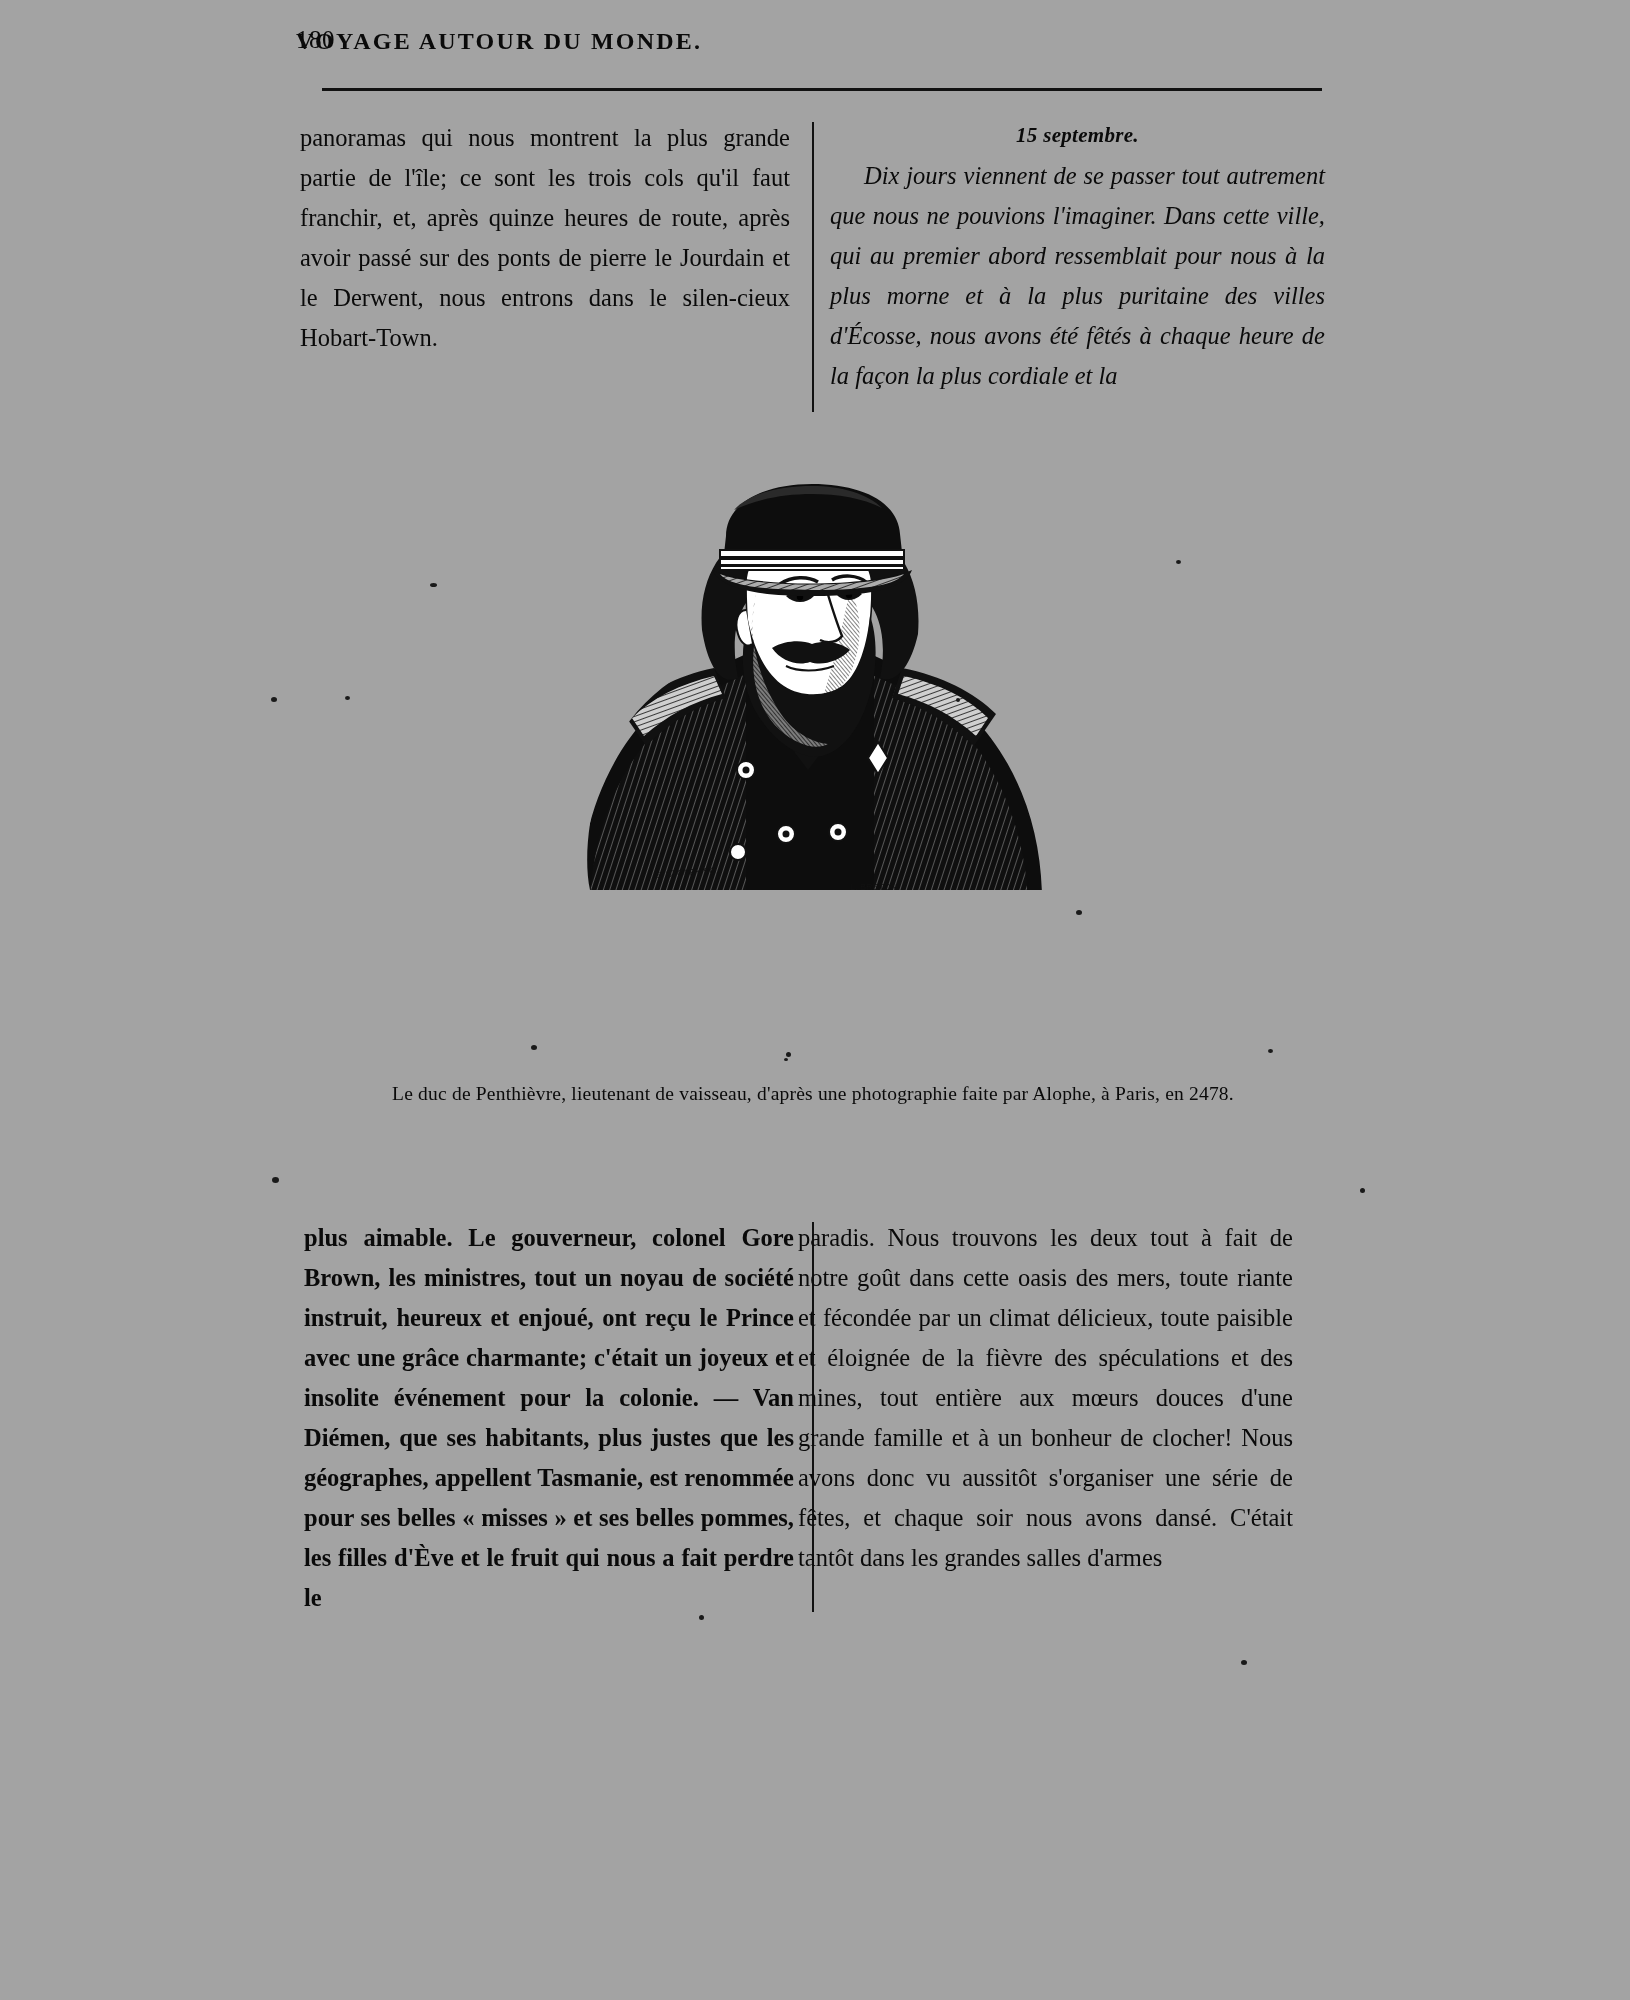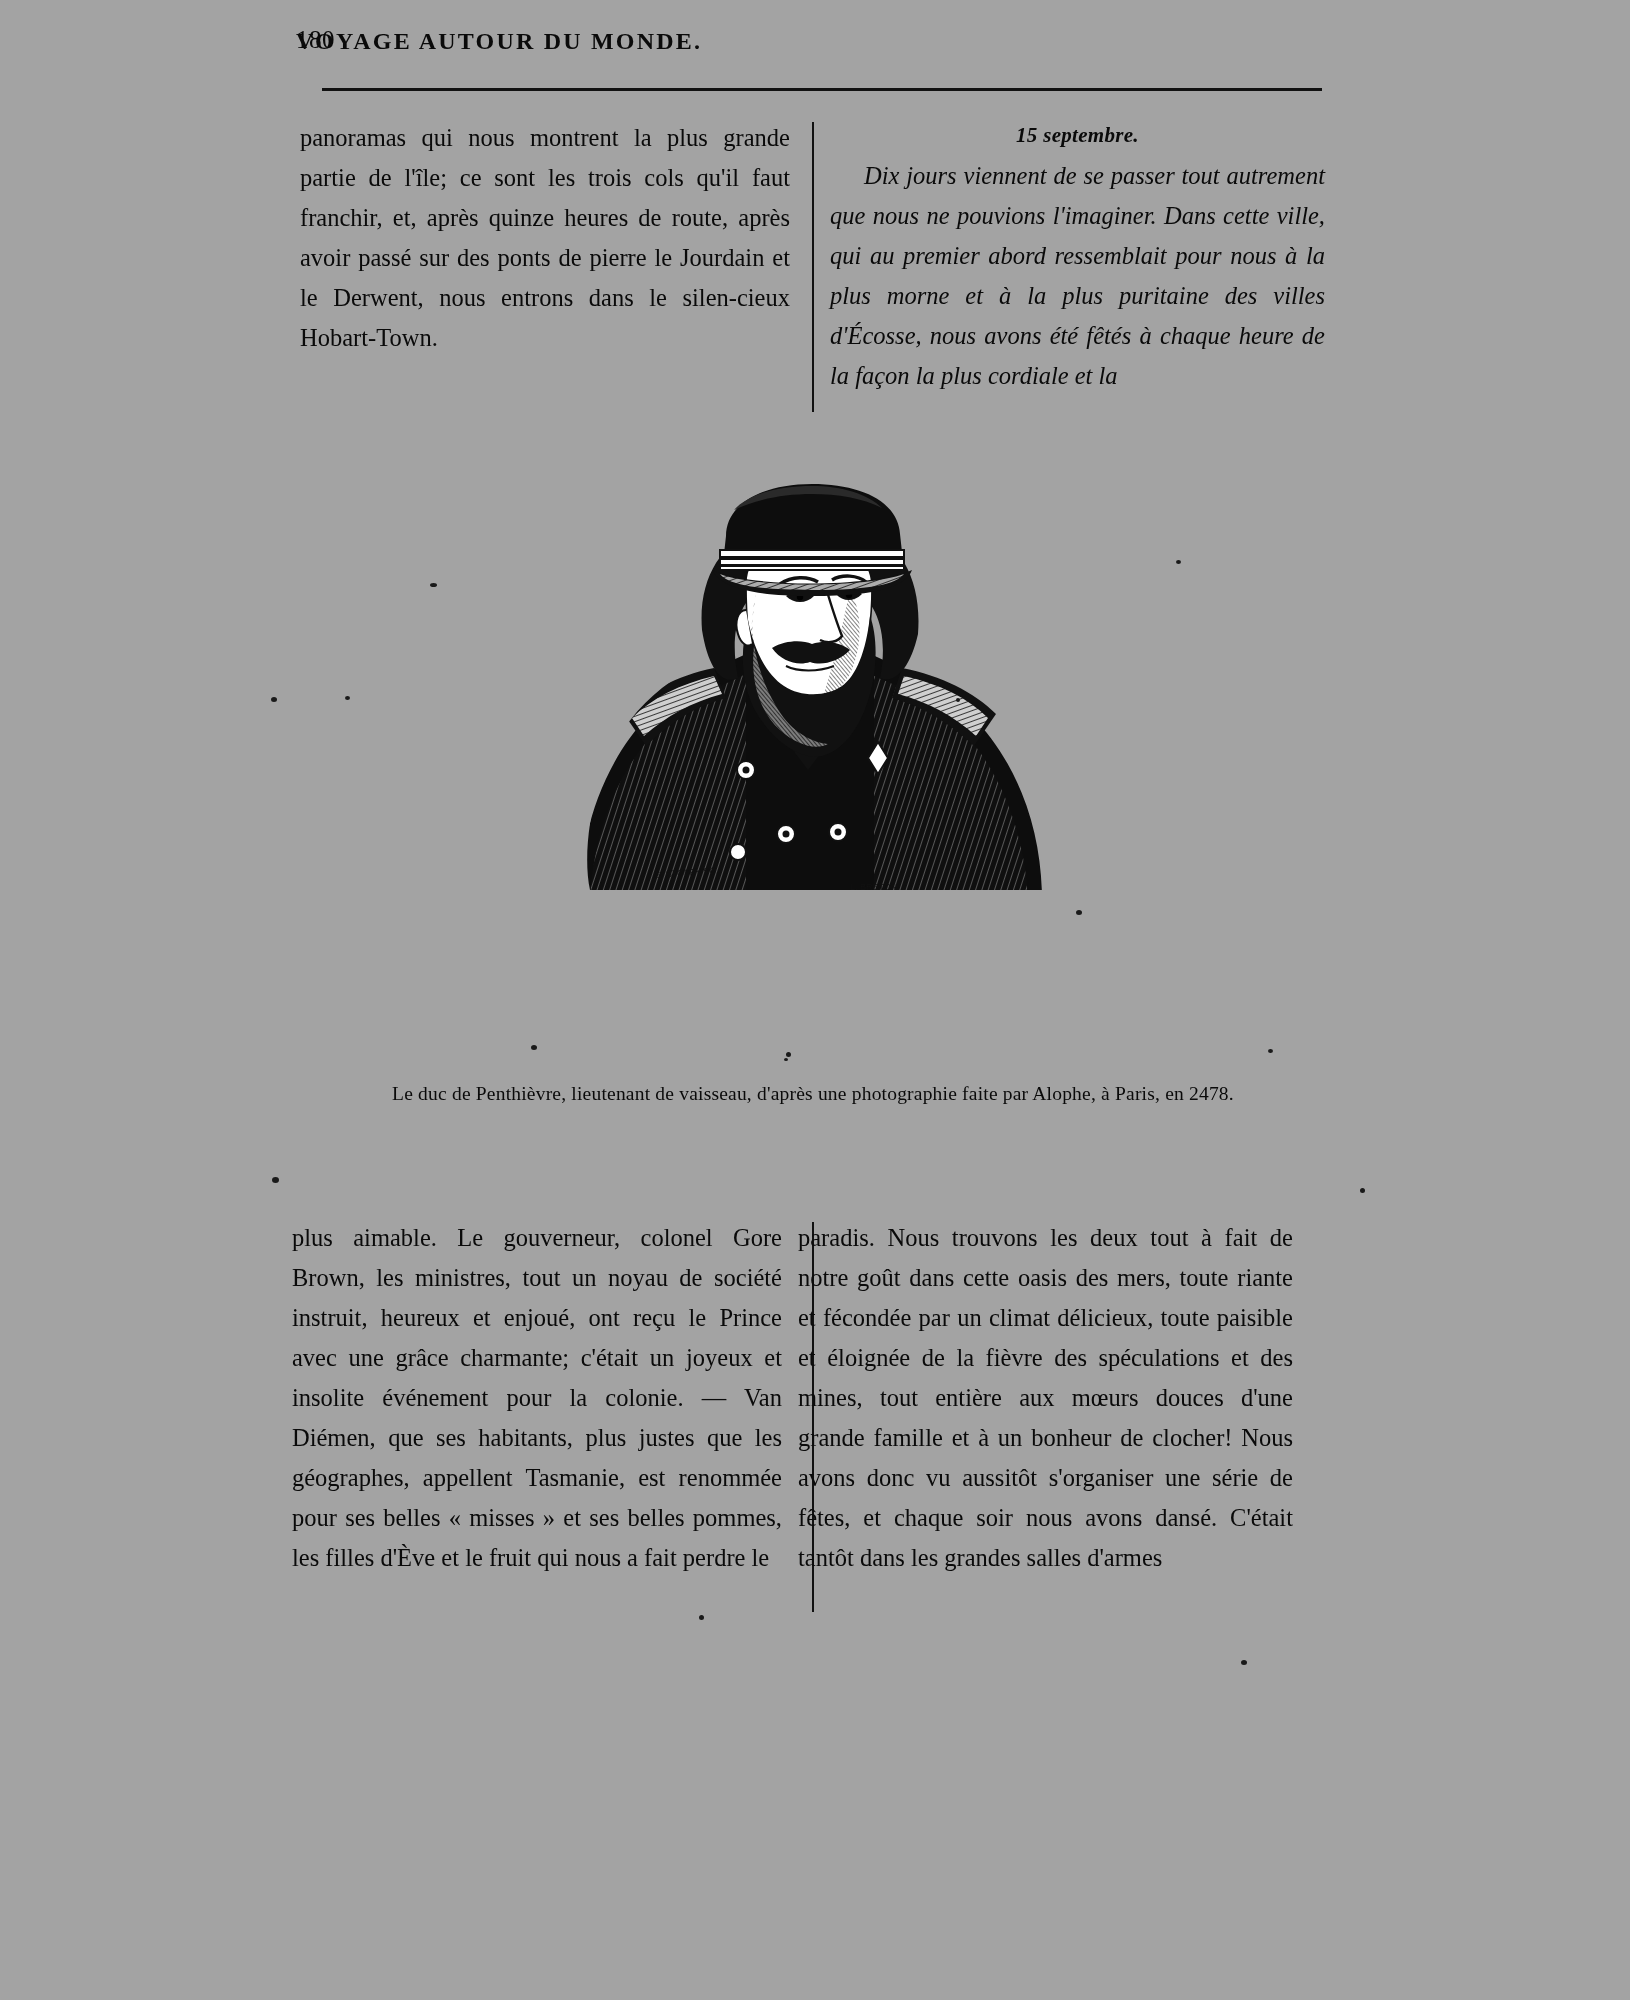--- a/index.html
+++ b/index.html
@@ -102,21 +102,21 @@
     left: 0;
     top: 608px;
     width: 1026px;
     text-align: center;
     font-size: 19.5px;
     line-height: 31px;
     letter-spacing: 0.2px;
   }
 
   
-  #col-lower-left  { left: 292px; top: 1218px; width: 490px; }
+  #col-lower-left  { left: 304px; top: 1218px; width: 490px; font-weight: bold; }
   #col-lower-right { left: 798px; top: 1218px; width: 495px; }
 
   
   .speck {
     position: absolute;
     background: #1a1a1a;
     border-radius: 50%;
   }
 </style>
 </head>

